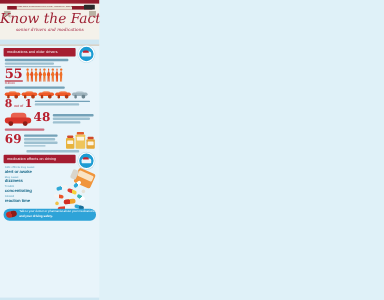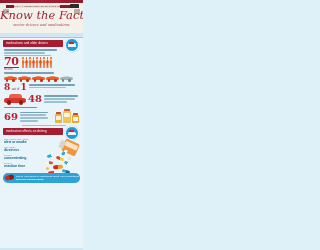--- a/index.html
+++ b/index.html
@@ -98,21 +98,21 @@
   .car .w1,.car .w2{position:absolute;bottom:0;width:2.4px;height:2.4px;border-radius:50%;background:#b33a14;}
   .car .w1{left:1.8px;} .car .w2{right:1.8px;}
   .car.gray .body{background:#9fb4bd;} .car.gray .top{background:#c3d4da;} .car.gray .w1,.car.gray .w2{background:#6d858f;}
 
   .statline{display:flex;align-items:baseline;padding:0 4px;margin-top:1px;}
   .statline .n{font-family:"DejaVu Serif",serif;font-weight:bold;color:#b8202f;font-size:9px;line-height:9px;}
   .statline .mid{font-size:3px;color:#b8202f;margin:0 1.4px;font-style:italic;}
   .statline .tail{flex:1;margin-left:2px;}
 
   
-  .blk48{display:flex;align-items:center;padding:0 4px;margin-top:2px;}
+  .blk48{display:flex;padding:0 4px;margin-top:2px;}
   .bigcar{width:22px;height:11px;position:relative;flex:none;}
   .bigcar .b{position:absolute;left:0;bottom:2px;width:22px;height:5px;background:#d8352b;border-radius:2.6px;}
   .bigcar .t{position:absolute;left:4.5px;bottom:6.4px;width:13px;height:4.4px;background:#e8614f;border-radius:3px 3px 0 0;}
   .bigcar .w1,.bigcar .w2{position:absolute;bottom:0;width:4.4px;height:4.4px;border-radius:50%;background:#8e1c16;}
   .bigcar .w1{left:3px;} .bigcar .w2{right:3px;}
   .n48{font-family:"DejaVu Serif",serif;font-weight:bold;color:#b8202f;font-size:10px;line-height:10px;margin:0 2.5px 0 2px;}
   .side{flex:1;}
 
   
   .blk69{display:flex;align-items:center;padding:0 4px;margin-top:2px;}
@@ -193,21 +193,21 @@
   </div>
 
   <div class="txtblk">
     <div class="ln dk" style="width:70%"></div>
     <div class="ln" style="width:54%"></div>
     <div class="ln" style="width:62%"></div>
   </div>
 
   <div class="stat-wrap">
     <div>
-      <div class="bignum">70</div>
+      <div class="bignum">55</div>
       <div class="bigunit">million</div>
     </div>
     <div class="people">
       <div class="person">
           <div class="h"></div>
           <div class="b"></div>
         </div>
       <div class="person alt">
           <div class="h"></div>
           <div class="b"></div>

